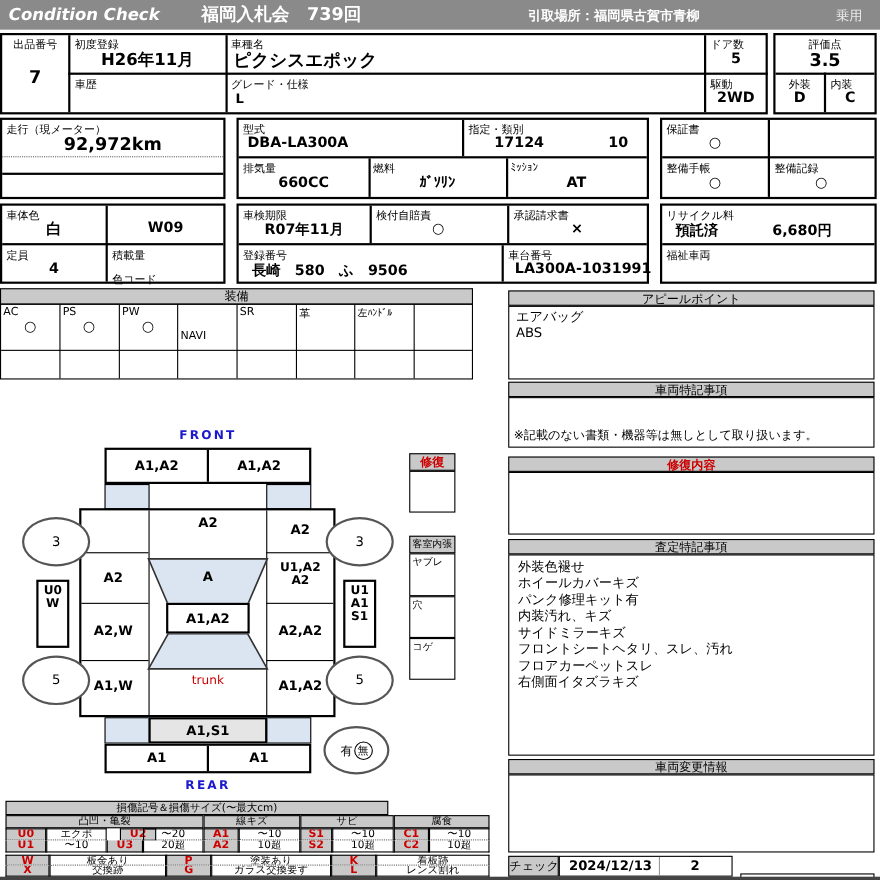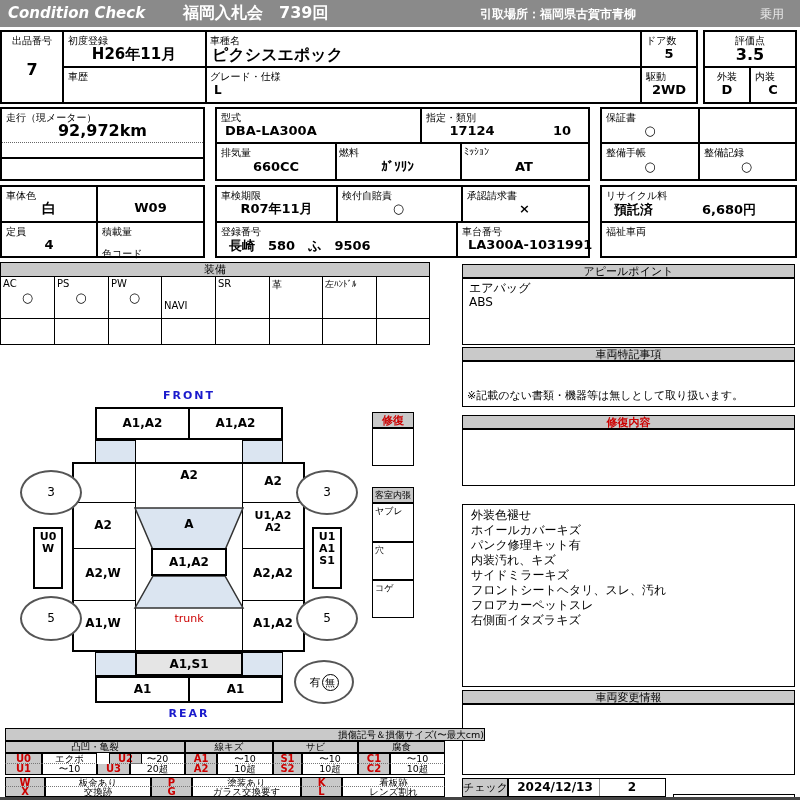--- a/index.html
+++ b/index.html
@@ -163,20 +163,21 @@
   </div>
 
   <div class="abs ghdr" style="left:462px;top:347px;width:333px;height:14px;">車両特記事項</div>
   <div class="abs b1" style="left:462px;top:361px;width:333px;height:46px;">
     <div class="abs" style="left:4px;bottom:3px;font-size:11px;white-space:nowrap;">※記載のない書類・機器等は無しとして取り扱います。</div>
   </div>
 
   <div class="abs ghdr red" style="left:462px;top:415px;width:333px;height:14px;font-weight:bold;">修復内容</div>
   <div class="abs b1" style="left:462px;top:429px;width:333px;height:57px;"></div>
 
+  <div class="abs ghdr" style="left:462px;top:490px;width:333px;height:14px;">査定特記事項</div>
   <div class="abs b1" style="left:462px;top:504px;width:333px;height:183px;font-size:12px;line-height:15px;padding:3px 8px;">
     <div>外装色褪せ</div>
     <div>ホイールカバーキズ</div>
     <div>パンク修理キット有</div>
     <div>内装汚れ、キズ</div>
     <div>サイドミラーキズ</div>
     <div>フロントシートヘタリ、スレ、汚れ</div>
     <div>フロアカーペットスレ</div>
     <div>右側面イタズラキズ</div>
   </div>
@@ -275,21 +276,21 @@
     <div>U1</div>
     <div>A1</div>
     <div>S1</div>
   </div>
 
   <div class="abs" style="left:294px;top:660px;width:60px;height:44px;border:2px solid #555;border-radius:50%;display:flex;align-items:center;justify-content:center;gap:1px;background:#fff;">
     <span style="font-size:11px;">有</span>
     <span style="width:17px;height:17px;border:1.5px solid #000;border-radius:50%;font-size:10px;line-height:16px;text-align:center;display:inline-block;box-sizing:border-box;">無</span>
   </div>
 
-  <div class="abs dcell" style="left:5px;top:728px;width:480px;height:13px;background:#c9c9c9;line-height:12px;text-align:right;">損傷記号＆損傷サイズ(〜最大cm)</div>
+  <div class="abs dcell" style="left:5px;top:728px;width:348px;height:13px;background:#c9c9c9;line-height:12px;">損傷記号＆損傷サイズ(〜最大cm)</div>
   <div class="abs dcell" style="left:5px;top:741px;width:180px;height:12px;background:#c9c9c9;">凸凹・亀裂</div>
   <div class="abs dcell" style="left:185px;top:741px;width:88px;height:12px;background:#c9c9c9;">線キズ</div>
   <div class="abs dcell" style="left:273px;top:741px;width:85px;height:12px;background:#c9c9c9;">サビ</div>
   <div class="abs dcell" style="left:358px;top:741px;width:87px;height:12px;background:#c9c9c9;">腐食</div>
 
   <div class="abs dcell dcode" style="left:5px;top:753px;width:37px;height:11px;border-bottom:1px dotted #777;">U0</div>
   <div class="abs dcell" style="left:42px;top:753px;width:55px;height:11px;border-bottom:1px dotted #777;">エクボ</div>
   <div class="abs dcell dcode" style="left:109px;top:753px;width:33px;height:11px;border-bottom:1px dotted #777;">U2</div>
   <div class="abs dcell" style="left:130px;top:753px;width:55px;height:11px;border-bottom:1px dotted #777;">〜20</div>
   <div class="abs dcell dcode" style="left:185px;top:753px;width:32px;height:11px;border-bottom:1px dotted #777;">A1</div>

